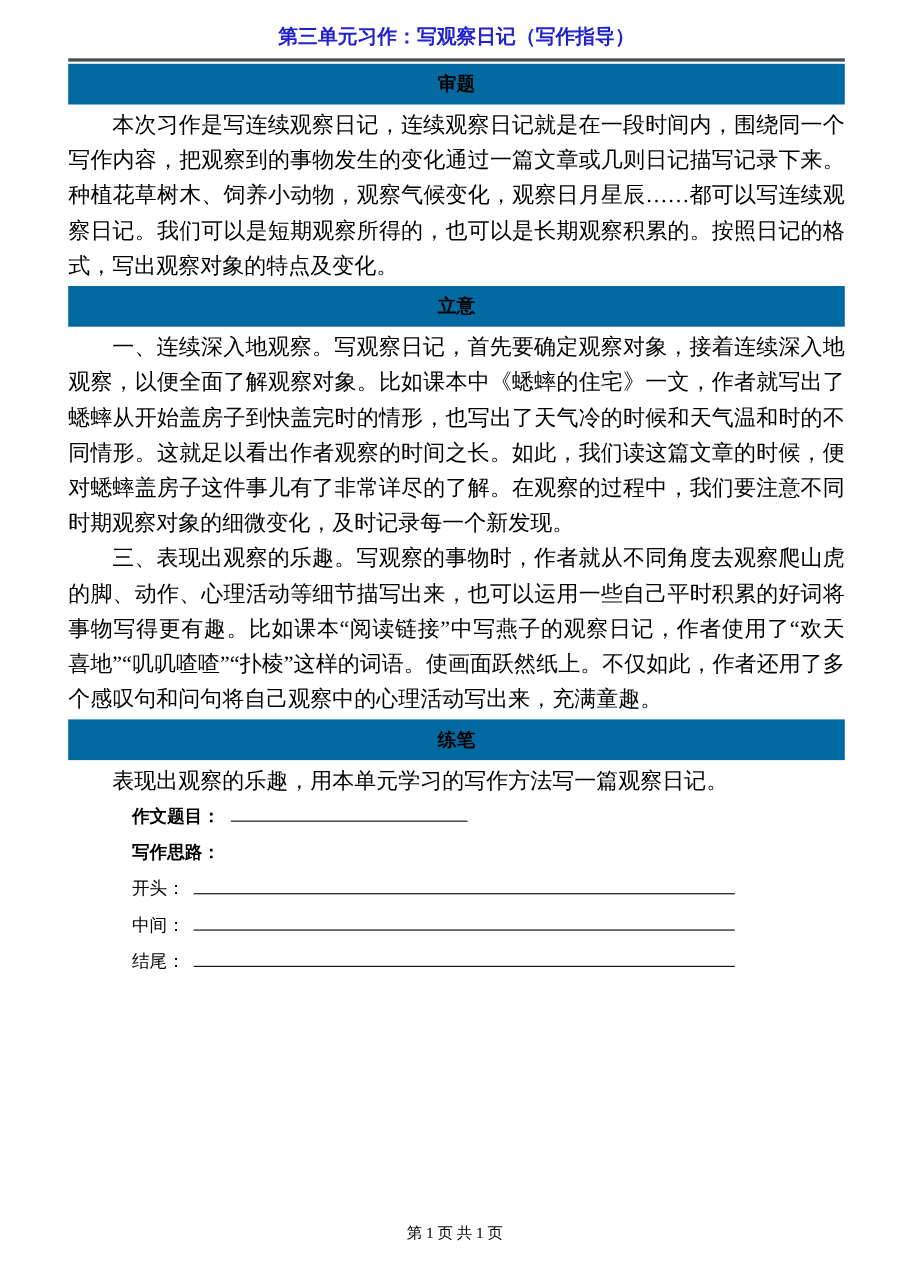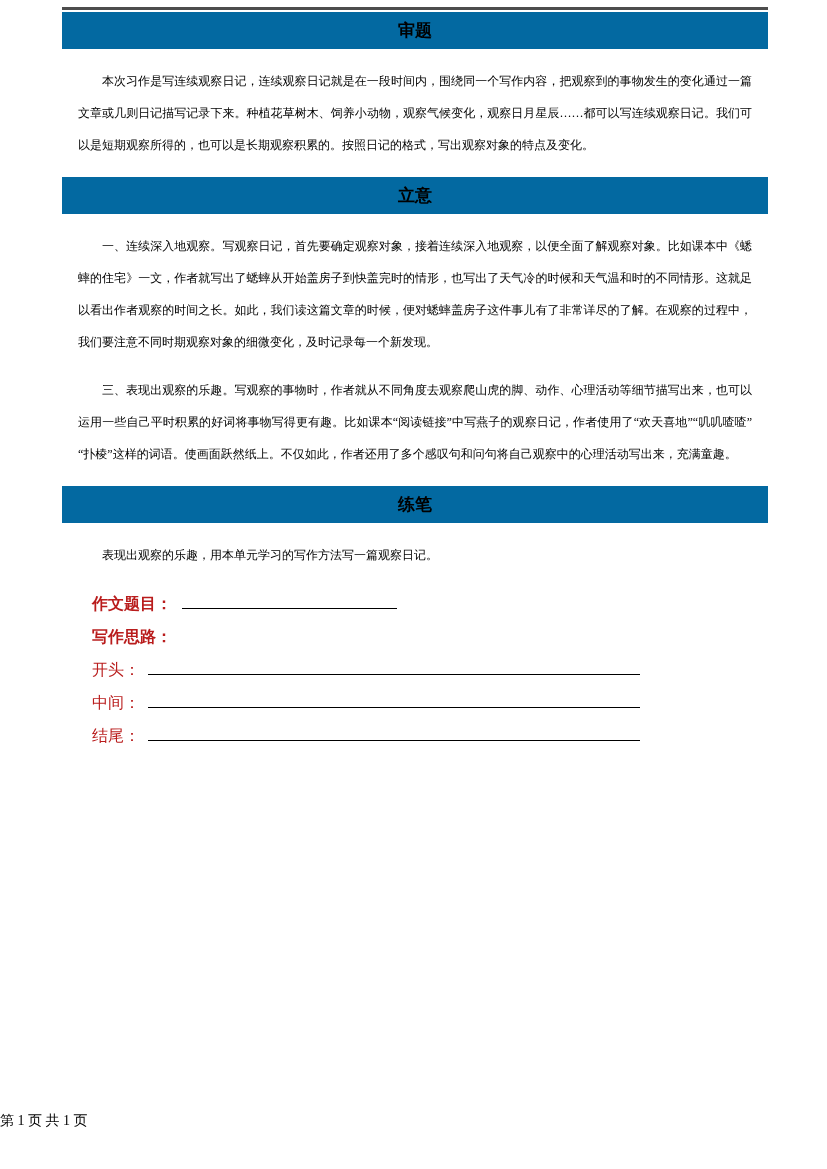--- a/index.html
+++ b/index.html
@@ -34,62 +34,63 @@
     margin: 2px 0 3px 0;
     background: #0369a1;
     display: flex;
     align-items: center;
     justify-content: center;
     font-size: 17px;
     font-weight: bold;
     color: #000000;
   }
   p.body-para {
-    margin: 16px;
-    font-size: 12px;
+    margin: 0;
+    font-size: 20px;
     line-height: 32px;
     text-align: justify;
     text-indent: 2em;
   }
   .field-row {
     font-size: 16px;
     line-height: 33px;
     height: 33px;
     padding-left: 30px;
     white-space: nowrap;
   }
-  .field-label { color: #b91c1c; }
+  .field-label { color: #000000; margin-left: 28px; }
   .field-label.bold {
     font-weight: bold;
     font-family: "Liberation Sans", "DejaVu Sans", sans-serif;
   }
   .blank-line {
     display: inline-block;
     border-bottom: 1px solid #000;
     height: 18px;
     vertical-align: baseline;
   }
   .blank-line.short { width: 215px; margin-left: 10px; }
   .blank-line.long  { width: 492px; margin-left: 8px;  }
   .page-footer {
     position: absolute;
     left: 0;
     right: 0;
     top: 1112px;
-    text-align: left;
+    text-align: center;
     font-size: 14px;
     color: #000;
   }
 </style>
 </head>
 <body>
 
 <div class="page">
   <div class="content">
 
+    <h1 class="doc-title">第三单元习作：写观察日记（写作指导）</h1>
 
     <div class="title-rule"></div>
 
     <div class="section-banner">
       <span>审题</span>
     </div>
 
     <p class="body-para">本次习作是写连续观察日记，连续观察日记就是在一段时间内，围绕同一个写作内容，把观察到的事物发生的变化通过一篇文章或几则日记描写记录下来。种植花草树木、饲养小动物，观察气候变化，观察日月星辰……都可以写连续观察日记。我们可以是短期观察所得的，也可以是长期观察积累的。按照日记的格式，写出观察对象的特点及变化。</p>
 
     <div class="section-banner">

